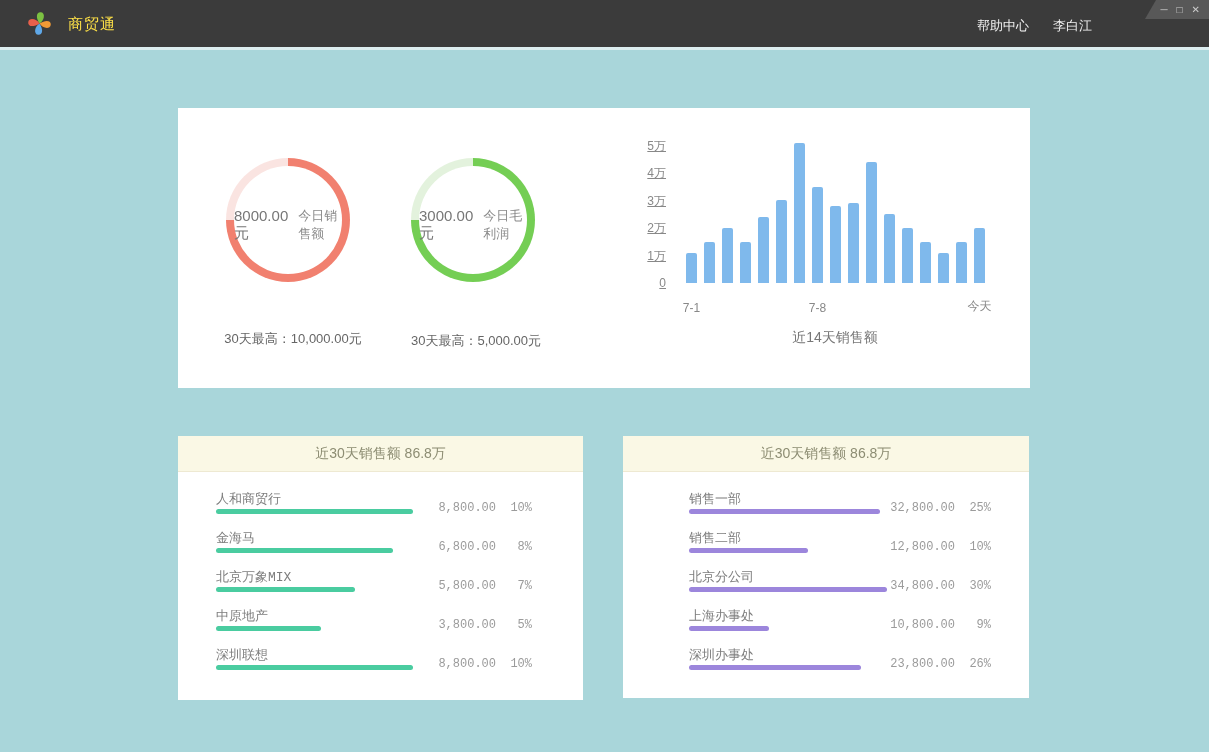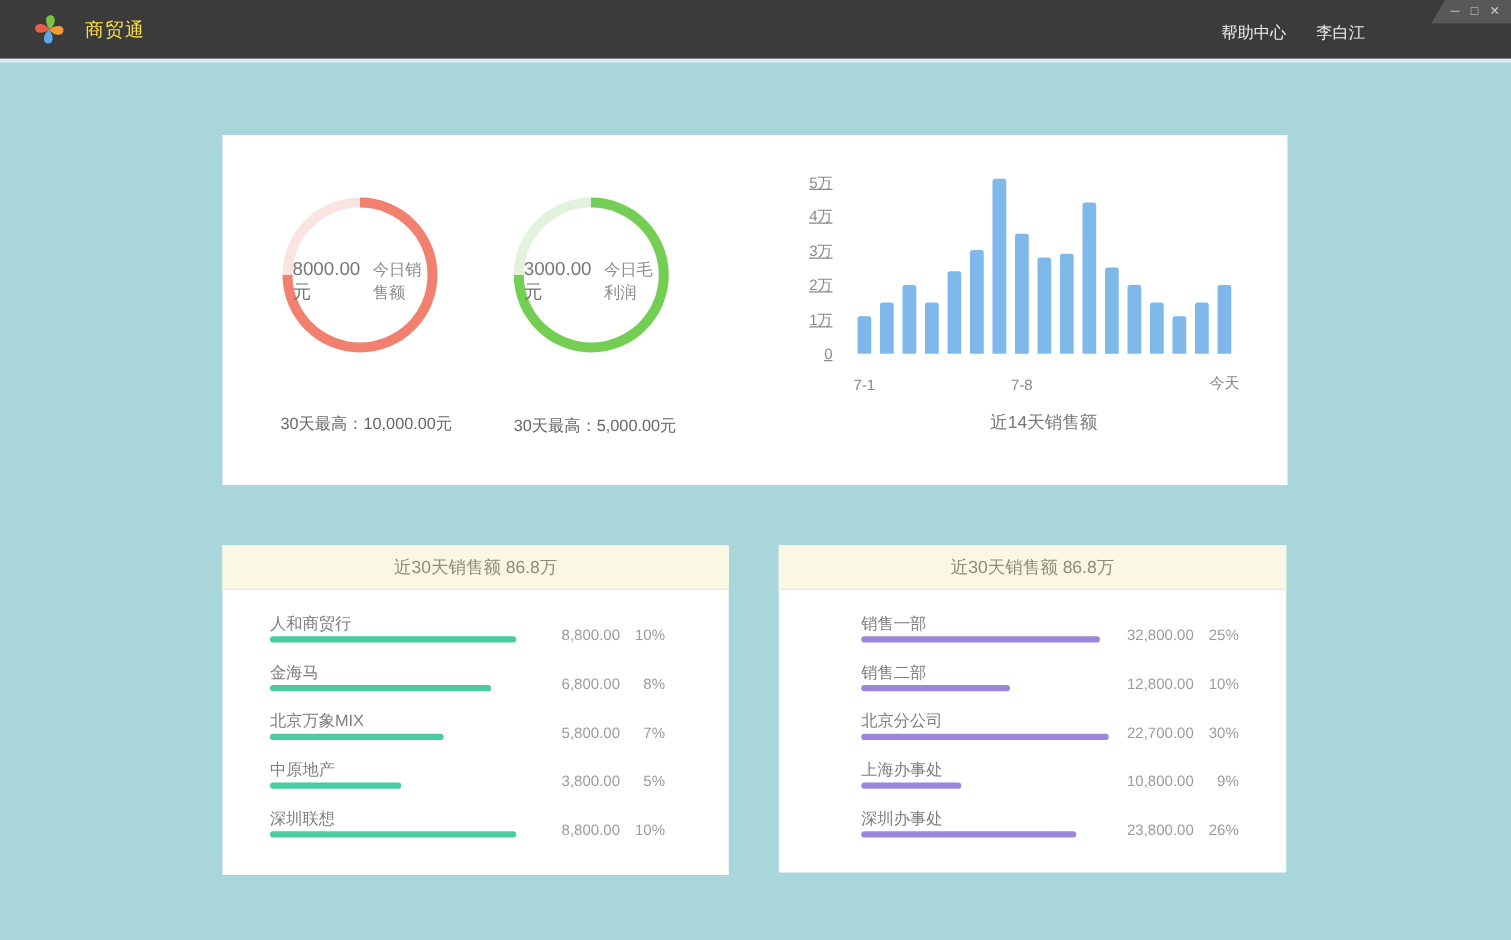--- a/index.html
+++ b/index.html
@@ -45,21 +45,21 @@
   .chart-title { position:absolute; bottom:4px; left:197px; transform:translateX(-50%);
     font-size:14px; color:#777777; white-space:nowrap; }
 
   
   .rank-header { height:36px; background:#FAF8E5; border-bottom:1px solid #EEE9D2;
     display:flex; align-items:center; justify-content:center;
     font-size:14px; color:#8D8D73; }
   .rank-body { padding-top:18px; }
   .panel-left .rank-body { padding-left:38px; padding-right:51px; }
   .panel-right .rank-body { padding-left:66px; padding-right:38px; }
-  .rrow { position:relative; height:26px; margin-bottom:13px; }
+  .rrow { position:relative; height:26px; margin-bottom:13px;font-family:Liberation Mono, monospace; }
   .rname { font-size:13px; color:#7D7D7D; }
   .rbar { position:absolute; left:0; bottom:2px; height:5px; border-radius:3px; }
   .rval { position:absolute; right:0; bottom:1px; display:flex; font-size:12px; color:#9B9B9B; }
   .rval .amt { text-align:right; }
   .rval .pct { width:36px; text-align:right; }
 </style>
 </head>
 <body>
 
 <div class="topbar">
@@ -201,21 +201,21 @@
         <div class="rbar" style="width: 119px; background: rgb(156, 134, 220);"></div>
         <div class="rval">
           <span class="amt">12,800.00</span>
           <span class="pct">10%</span>
         </div>
       </div>
       <div class="rrow">
         <div class="rname">北京分公司</div>
         <div class="rbar" style="width: 198px; background: rgb(156, 134, 220);"></div>
         <div class="rval">
-          <span class="amt">22,700.00</span>
+          <span class="amt">34,800.00</span>
           <span class="pct">30%</span>
         </div>
       </div>
       <div class="rrow">
         <div class="rname">上海办事处</div>
         <div class="rbar" style="width: 80px; background: rgb(156, 134, 220);"></div>
         <div class="rval">
           <span class="amt">10,800.00</span>
           <span class="pct">9%</span>
         </div>

